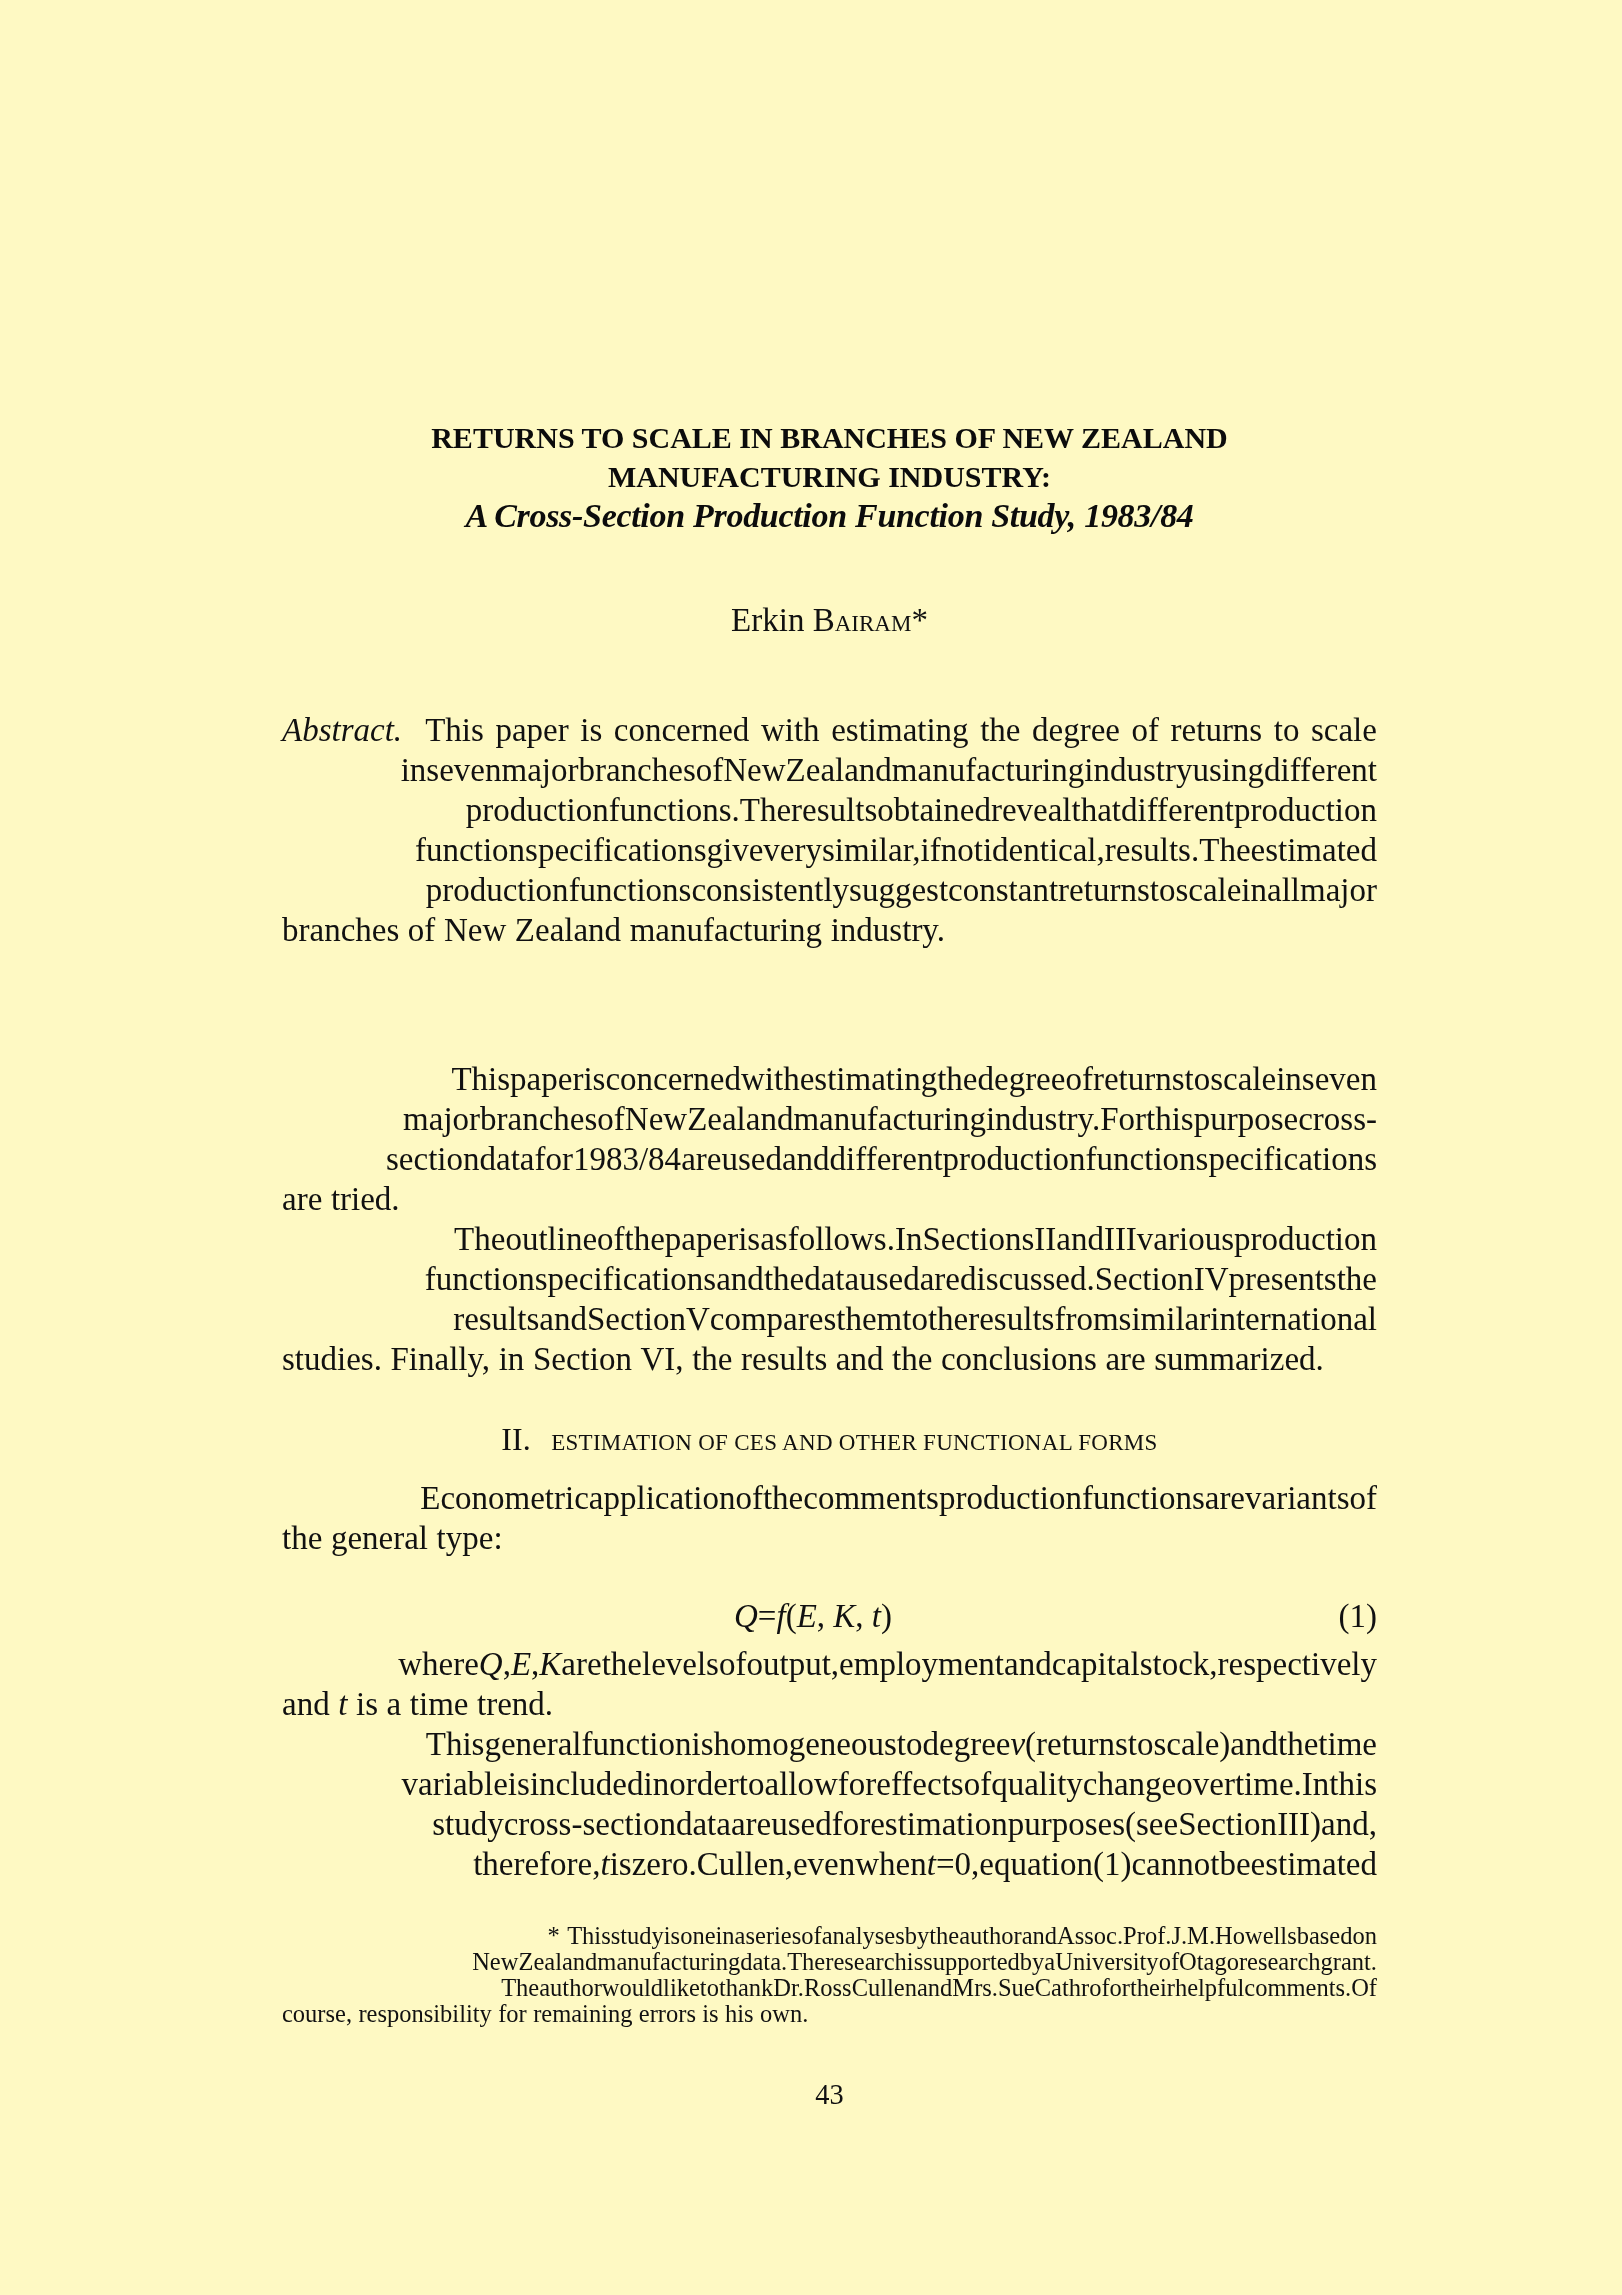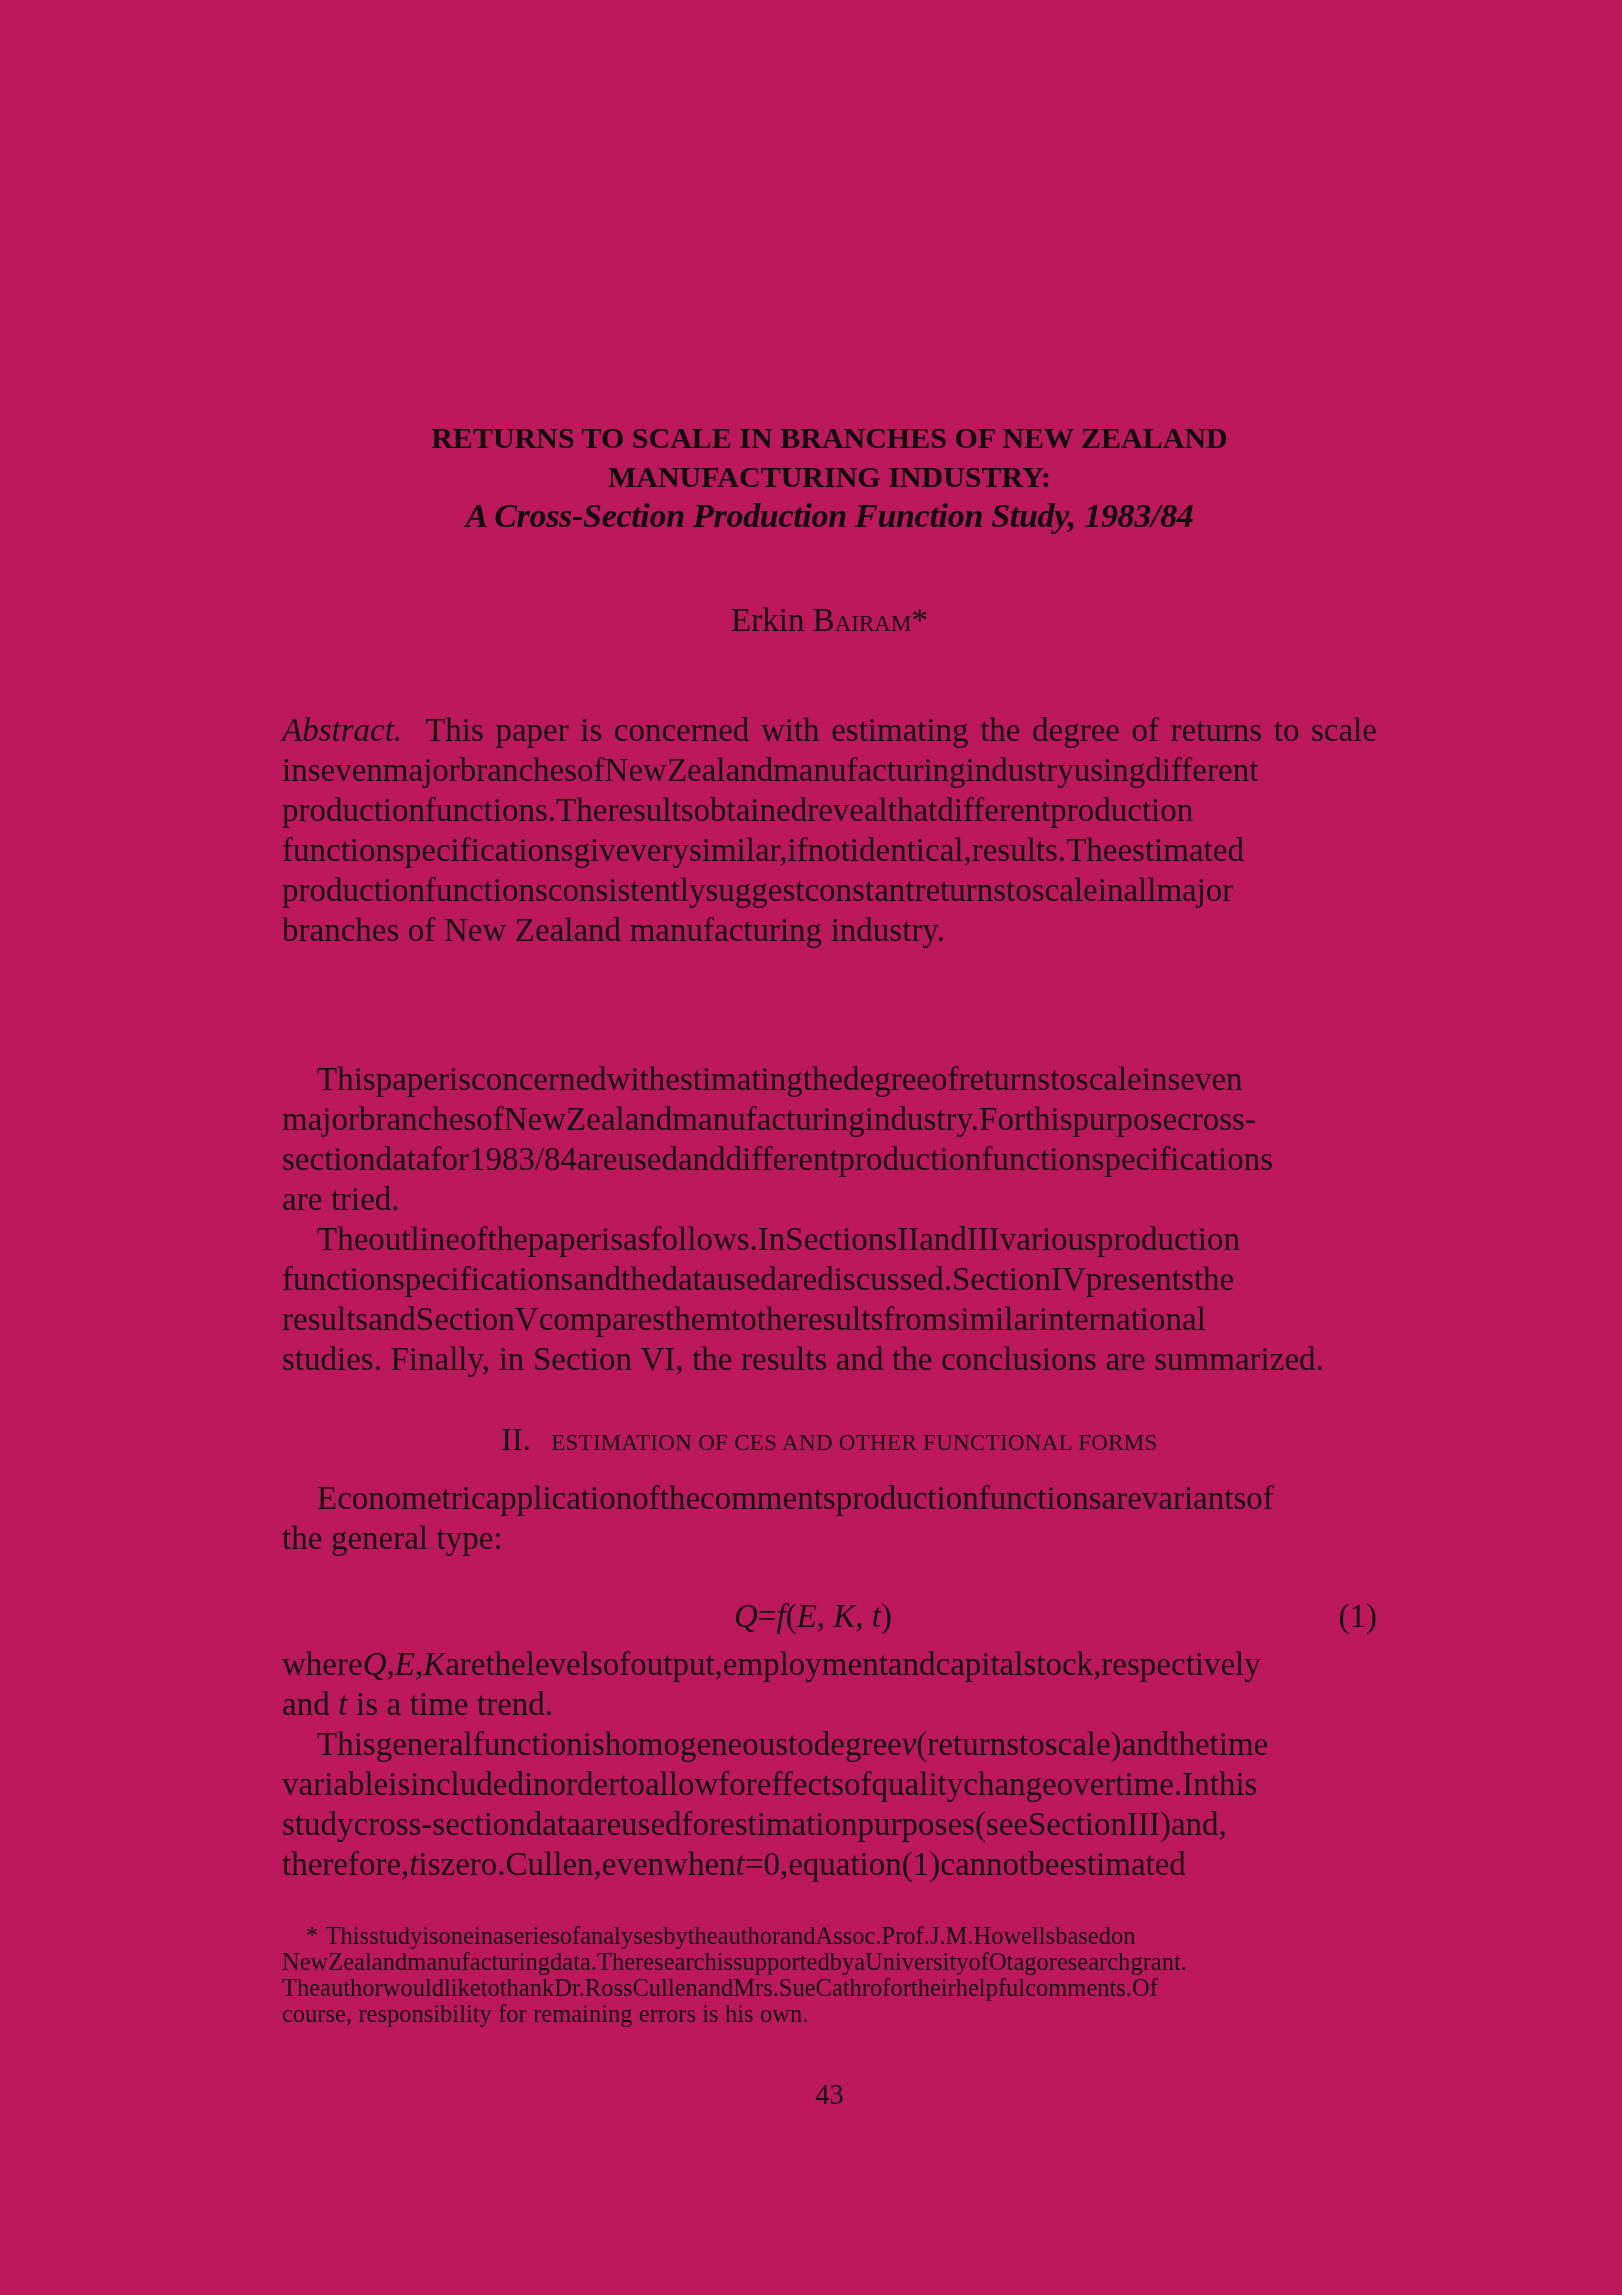--- a/index.html
+++ b/index.html
@@ -13,21 +13,21 @@
       position: relative;
       overflow: hidden;
       font-family: "Liberation Serif", "DejaVu Serif", serif;
       color: #111111;
     }
     .page {
       position: absolute;
       left: 0; top: 0;
       width: 1622px;
       height: 2295px;
-      background: #be185d;
+      background: #fef9c3;
     }
     .title-block {
       position: absolute;
       left: 282px;
       width: 1095px;
       top: 418px;
       text-align: center;
       font-weight: bold;
       font-size: 30px;
       line-height: 39px;
@@ -52,21 +52,21 @@
     }
     .block {
       position: absolute;
       left: 282px;
       width: 1095px;
       font-size: 33px;
       line-height: 40px;
     }
     .jl {
       display: flex;
-      justify-content: flex-start;
+      justify-content: flex-end;
       white-space: nowrap;
       height: 40px;
     }
     .jl.indent { padding-left: 35px; }
     .jl.left { justify-content: flex-start; gap: 0.26em; }
     .heading {
       position: absolute;
       left: 282px;
       width: 1095px;
       text-align: center;

